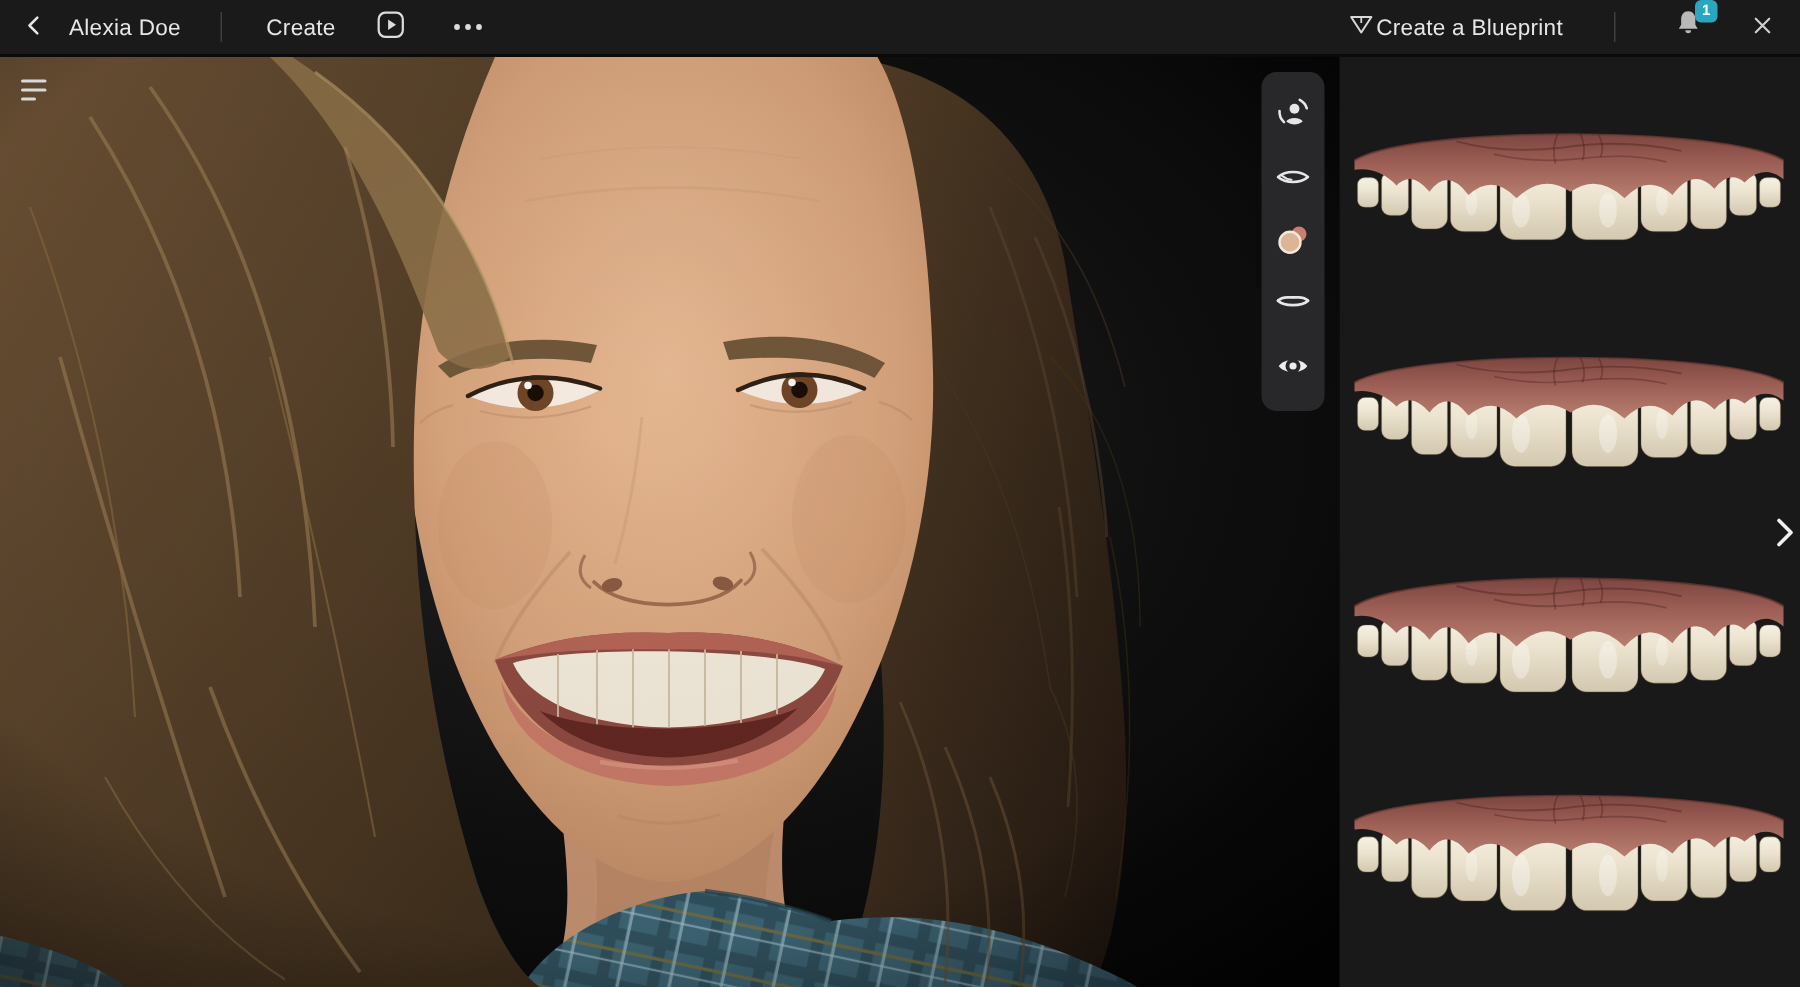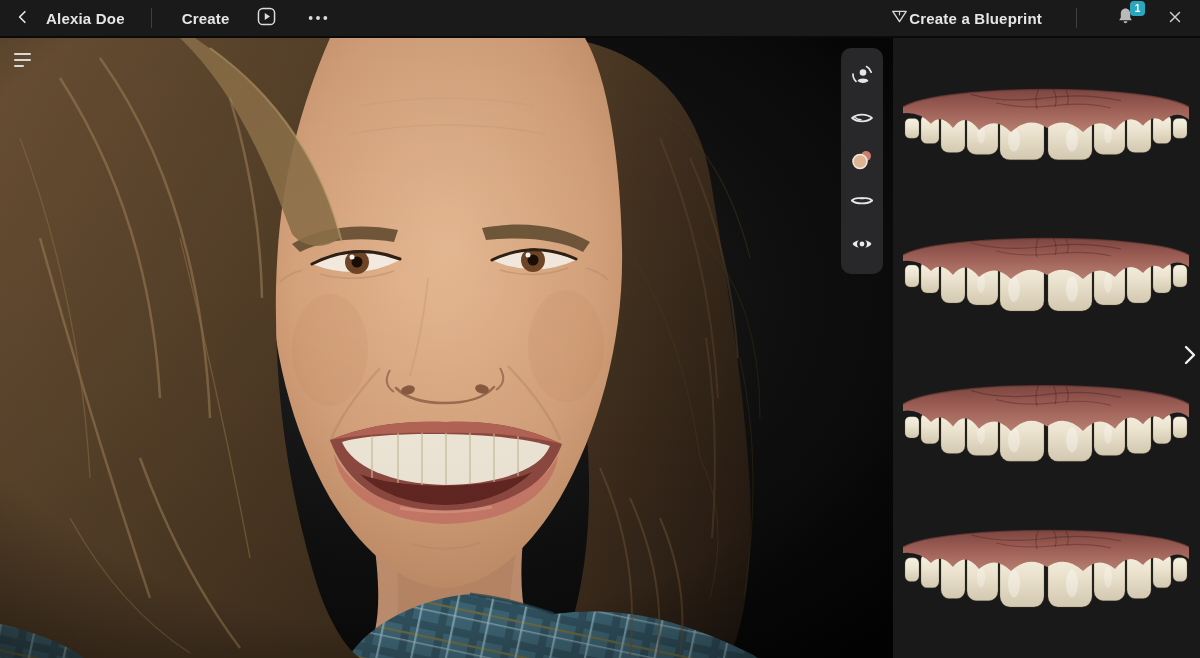--- a/index.html
+++ b/index.html
@@ -5,21 +5,21 @@
   * { margin:0; padding:0; box-sizing:border-box; }
   html,body { width:1200px; height:658px; overflow:hidden; background:#000;
               font-family:"Liberation Sans", sans-serif; }
   .app { width:1200px; height:658px; display:flex; flex-direction:column; }
 
   
   .topbar { height:38px; flex:0 0 38px; background:#1a1a1b; border-bottom:2px solid #0a0a0a;
             display:flex; align-items:center; justify-content:space-between;
             padding:0 14px 0 12px; color:#e3e3e3; }
   .tb-left, .tb-right { display:flex; align-items:center; }
-  .tb-text { font-size:15px; color:#e6e6e6; letter-spacing:.2px; white-space:nowrap;font-weight:bold; }
+  .tb-text { font-size:15px; color:#e6e6e6; letter-spacing:.2px; white-space:nowrap; }
   .icon-btn { background:none; border:none; cursor:pointer; display:flex;
               align-items:center; justify-content:center; padding:2px; }
   .v-div { width:1px; height:20px; background:#3f3f41; }
   .back-btn { margin-right:12px; }
   .name { margin-right:26px; }
   .miami { margin:0 24px 0 30px; }
   .play-btn { margin-right:26px; }
   .blueprint-btn { display:flex; align-items:center; gap:0; background:none; border:none;
                    cursor:pointer; color:#e6e6e6; }
   .tb-right .v-div { margin:0 38px 0 34px; }

